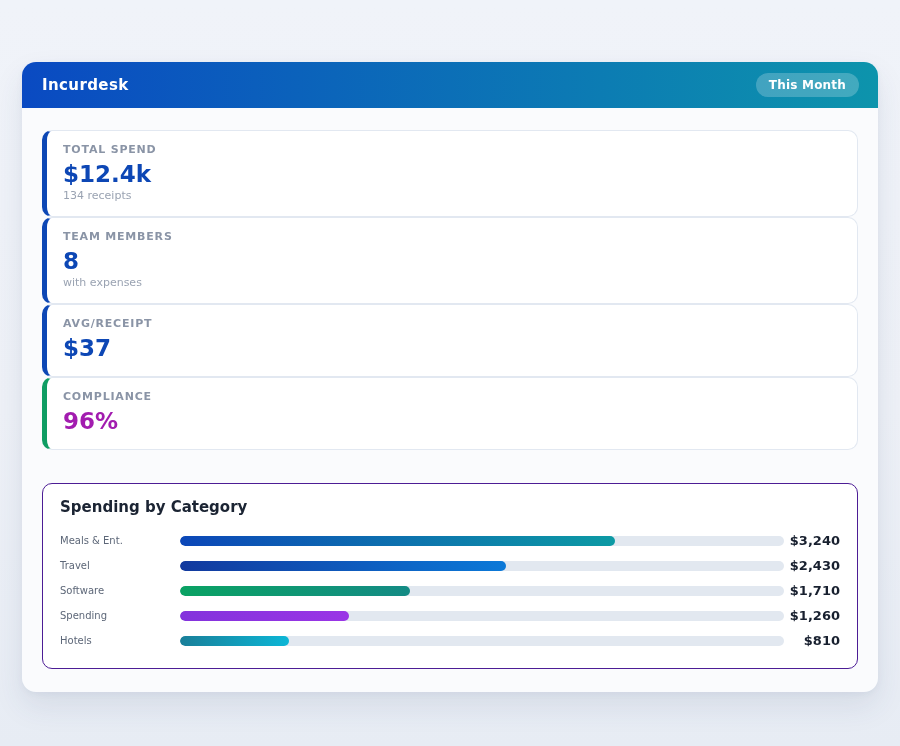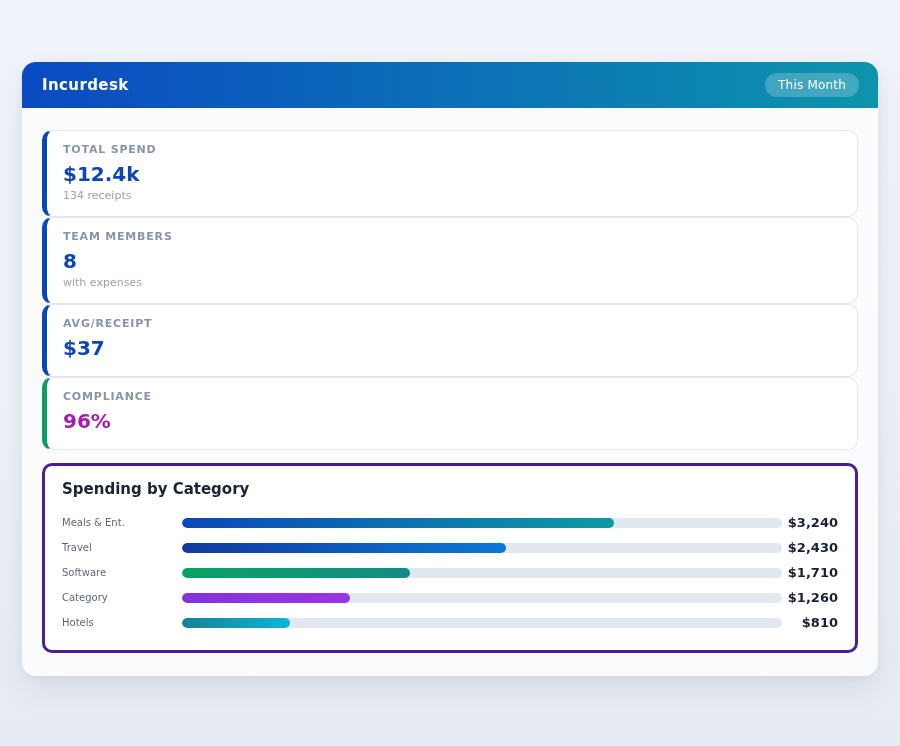--- a/index.html
+++ b/index.html
@@ -31,21 +31,21 @@
   }
   .app-title {
     color: #ffffff;
     font-size: 15px;
     font-weight: bold;
     letter-spacing: 0.4px;
   }
   .badge {
     color: #ffffff;
     font-size: 12px;
-    font-weight: normal;
+    font-weight: bold;
     background: rgba(255, 255, 255, 0.22);
     padding: 5px 13px;
     border-radius: 999px;
     letter-spacing: 0.2px;
     cursor: pointer;
   }
   .body {
     padding: 22px 20px 23px 20px;
   }
   .stat-card {
@@ -57,36 +57,36 @@
     padding: 12px 16px 13px 16px;
   }
   .stat-label {
     font-size: 11px;
     font-weight: bold;
     color: #8a94a6;
     letter-spacing: 0.8px;
     line-height: 14px;
   }
   .stat-value {
-    font-size: 20px;
+    font-size: 23px;
     font-weight: bold;
     line-height: 28px;
     margin: 3px 0 1px 0;
   }
   .stat-sub {
     font-size: 11px;
     color: #9aa3b2;
     line-height: 14px;
   }
   .stat-sub:empty { display: none; }
   .chart-card {
     background: #ffffff;
-    border: 3px solid #4c1d95;
+    border: 1px solid #4c1d95;
     border-radius: 10px;
-    margin-top: 13px;
+    margin-top: 33px;
     padding: 13px 17px 15px 17px;
   }
   .chart-title {
     font-size: 15px;
     font-weight: bold;
     color: #1b2433;
     line-height: 20px;
     margin-bottom: 11px;
   }
   .chart-row {
@@ -174,21 +174,21 @@
 
         <div class="chart-row">
           <div class="cat-label">Software</div>
           <div class="bar-track" style="background: rgb(226, 232, 240);">
               <div class="bar-fill" style="width: 38%; background: linear-gradient(90deg, rgb(10, 162, 99), rgb(20, 139, 133));"></div>
             </div>
           <div class="val-label">$1,710</div>
         </div>
 
         <div class="chart-row">
-          <div class="cat-label">Category</div>
+          <div class="cat-label">Spending</div>
           <div class="bar-track" style="background: rgb(226, 232, 240);">
               <div class="bar-fill" style="width: 28%; background: linear-gradient(90deg, rgb(131, 51, 220), rgb(154, 53, 230));"></div>
             </div>
           <div class="val-label">$1,260</div>
         </div>
 
         <div class="chart-row">
           <div class="cat-label">Hotels</div>
           <div class="bar-track" style="background: rgb(226, 232, 240);">
               <div class="bar-fill" style="width: 18%; background: linear-gradient(90deg, rgb(25, 127, 153), rgb(12, 182, 214));"></div>

